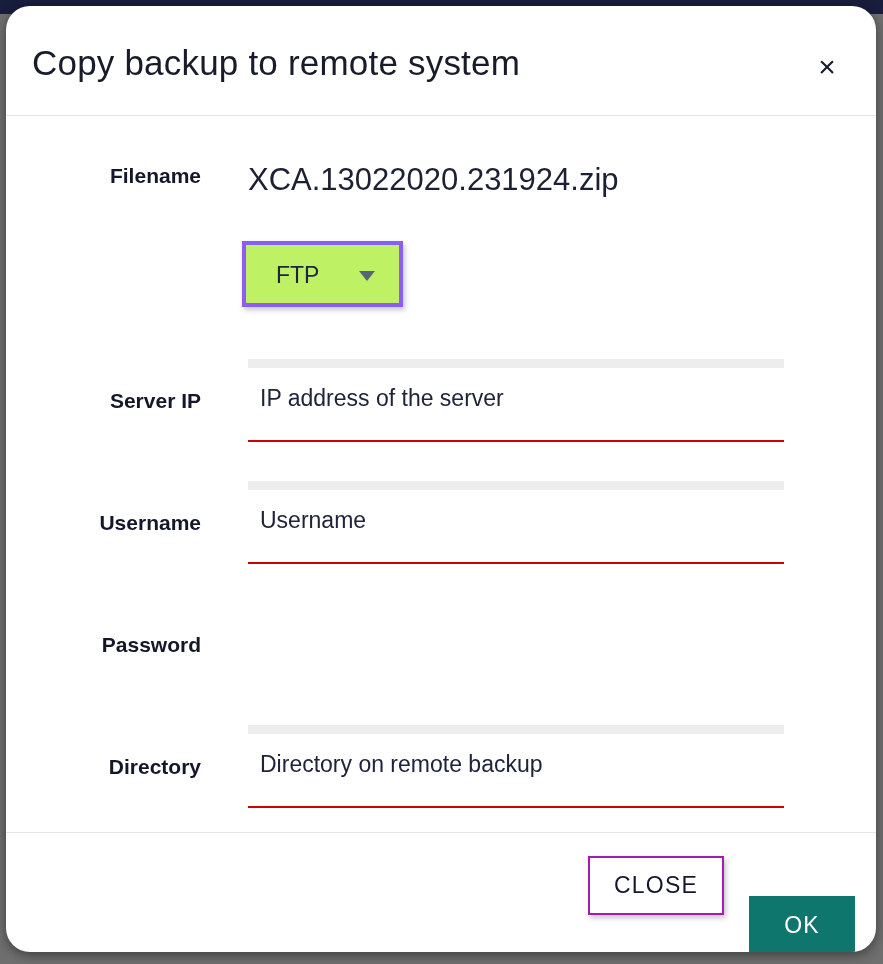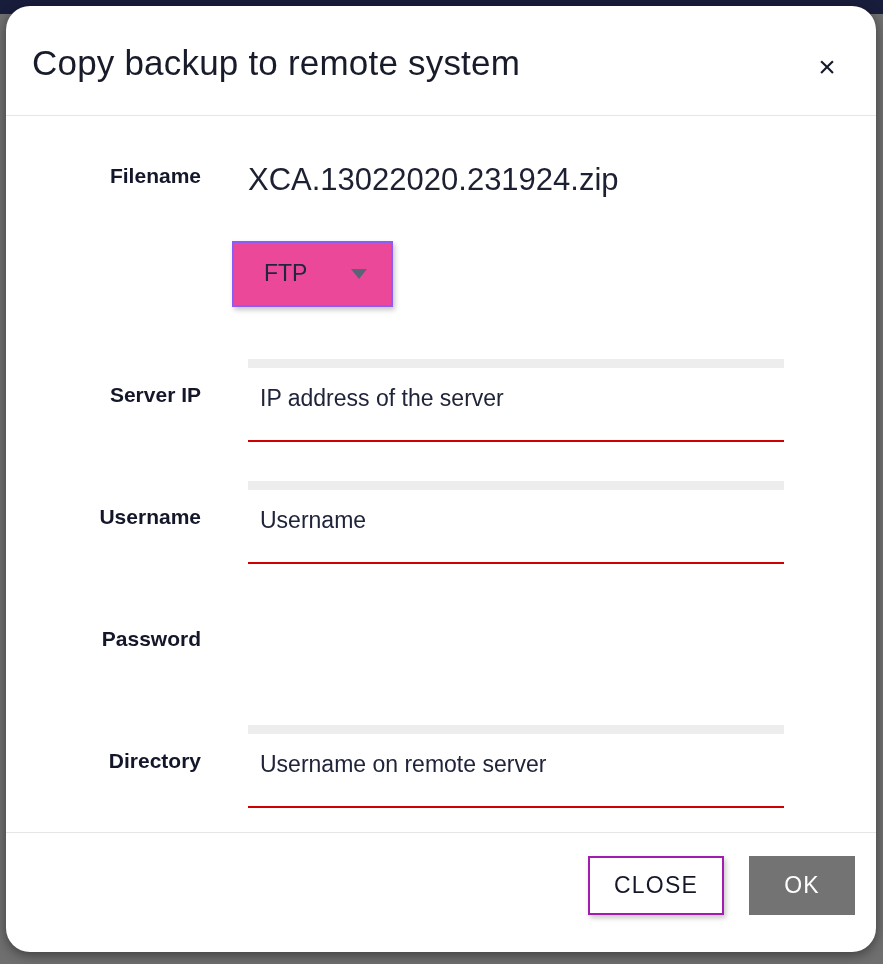--- a/index.html
+++ b/index.html
@@ -105,26 +105,26 @@
     font-size: 31px;
     color: #1d2033;
     white-space: nowrap;
   }
 
   
   .row-protocol { top: 125px; height: 80px; }
   .row-protocol .row-label { top: 25px; }
   .select-box {
     position: absolute;
-    left: 226px;
+    left: 236px;
     top: 0px;
     width: 161px;
     height: 66px;
-    background: #ec4899;
-    border: 2px solid #8b5cf6;
+    background: #bef264;
+    border: 4px solid #8b5cf6;
     box-shadow: 2px 3px 5px rgba(0,0,0,0.22);
     cursor: pointer;
   }
   .select-value {
     position: absolute;
     left: 30px;
     top: 17px;
     font-size: 23px;
     color: #22263c;
   }
@@ -134,21 +134,21 @@
     top: 26px;
     width: 0;
     height: 0;
     border-left: 8px solid transparent;
     border-right: 8px solid transparent;
     border-top: 10px solid #5b6377;
   }
 
   
   .row-field { height: 110px; }
-  .row-field .row-label { top: 24px; padding-left: 35px; }
+  .row-field .row-label { top: 30px; padding-left: 35px; }
   .field {
     position: absolute;
     left: 242px;
     top: 0;
     width: 536px;
     height: 83px;
     border-top: 9px solid #ededed;
     border-bottom: 2px solid #d10000;
     background: #ffffff;
     cursor: text;
@@ -189,23 +189,24 @@
     right: 152px;
     width: 136px;
     background: #ffffff;
     border: 2px solid #a21caf;
     color: #15182a;
     box-shadow: 2px 3px 5px rgba(0,0,0,0.22);
   }
   .btn-ok {
     right: 21px;
     width: 106px;
-    background: #737373;
+    background: #0f766e;
     color: #ffffff;
     border: none;
+    margin-top: 40px;
   }
 </style>
 </head>
 <body>
 
 <div class="backdrop">
   <div class="backdrop-top"></div>
 </div>
 
 <div class="dialog">
@@ -243,21 +244,21 @@
       </div>
     </div>
 
     <div class="row row-field row-password">
       <div class="row-label">Password</div>
     </div>
 
     <div class="row row-field row-directory">
       <div class="row-label">Directory</div>
       <div class="field">
-        <div class="field-text">Username on remote server</div>
+        <div class="field-text">Directory on remote backup</div>
       </div>
     </div>
 
   </div>
 
   <div class="dialog-footer">
     <div class="btn btn-close">CLOSE</div>
     <div class="btn btn-ok">OK</div>
   </div>
 

